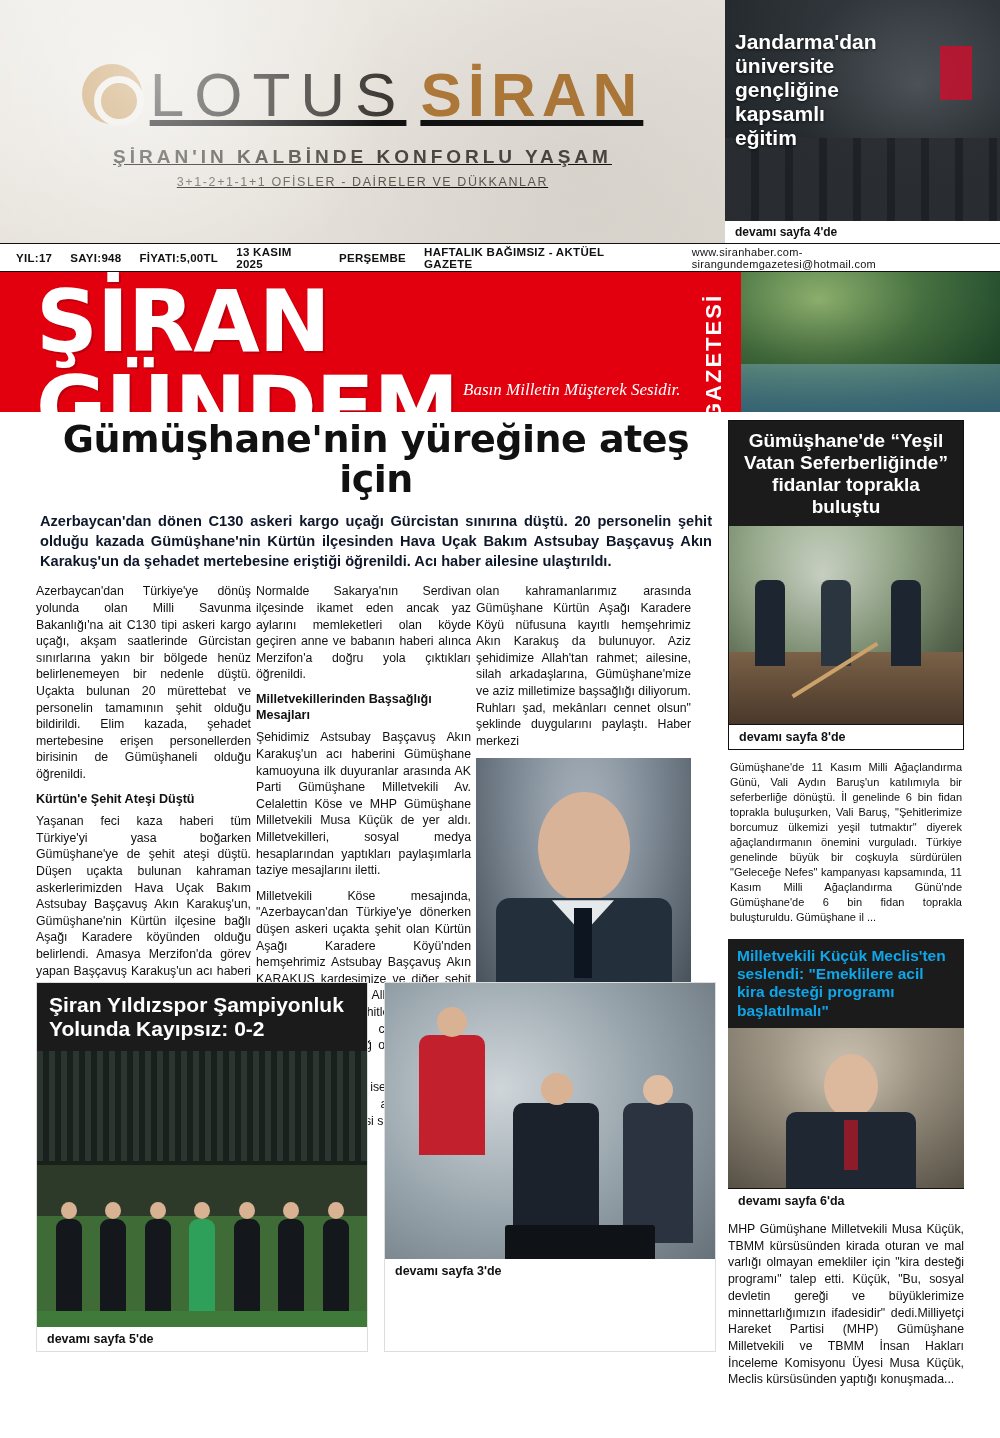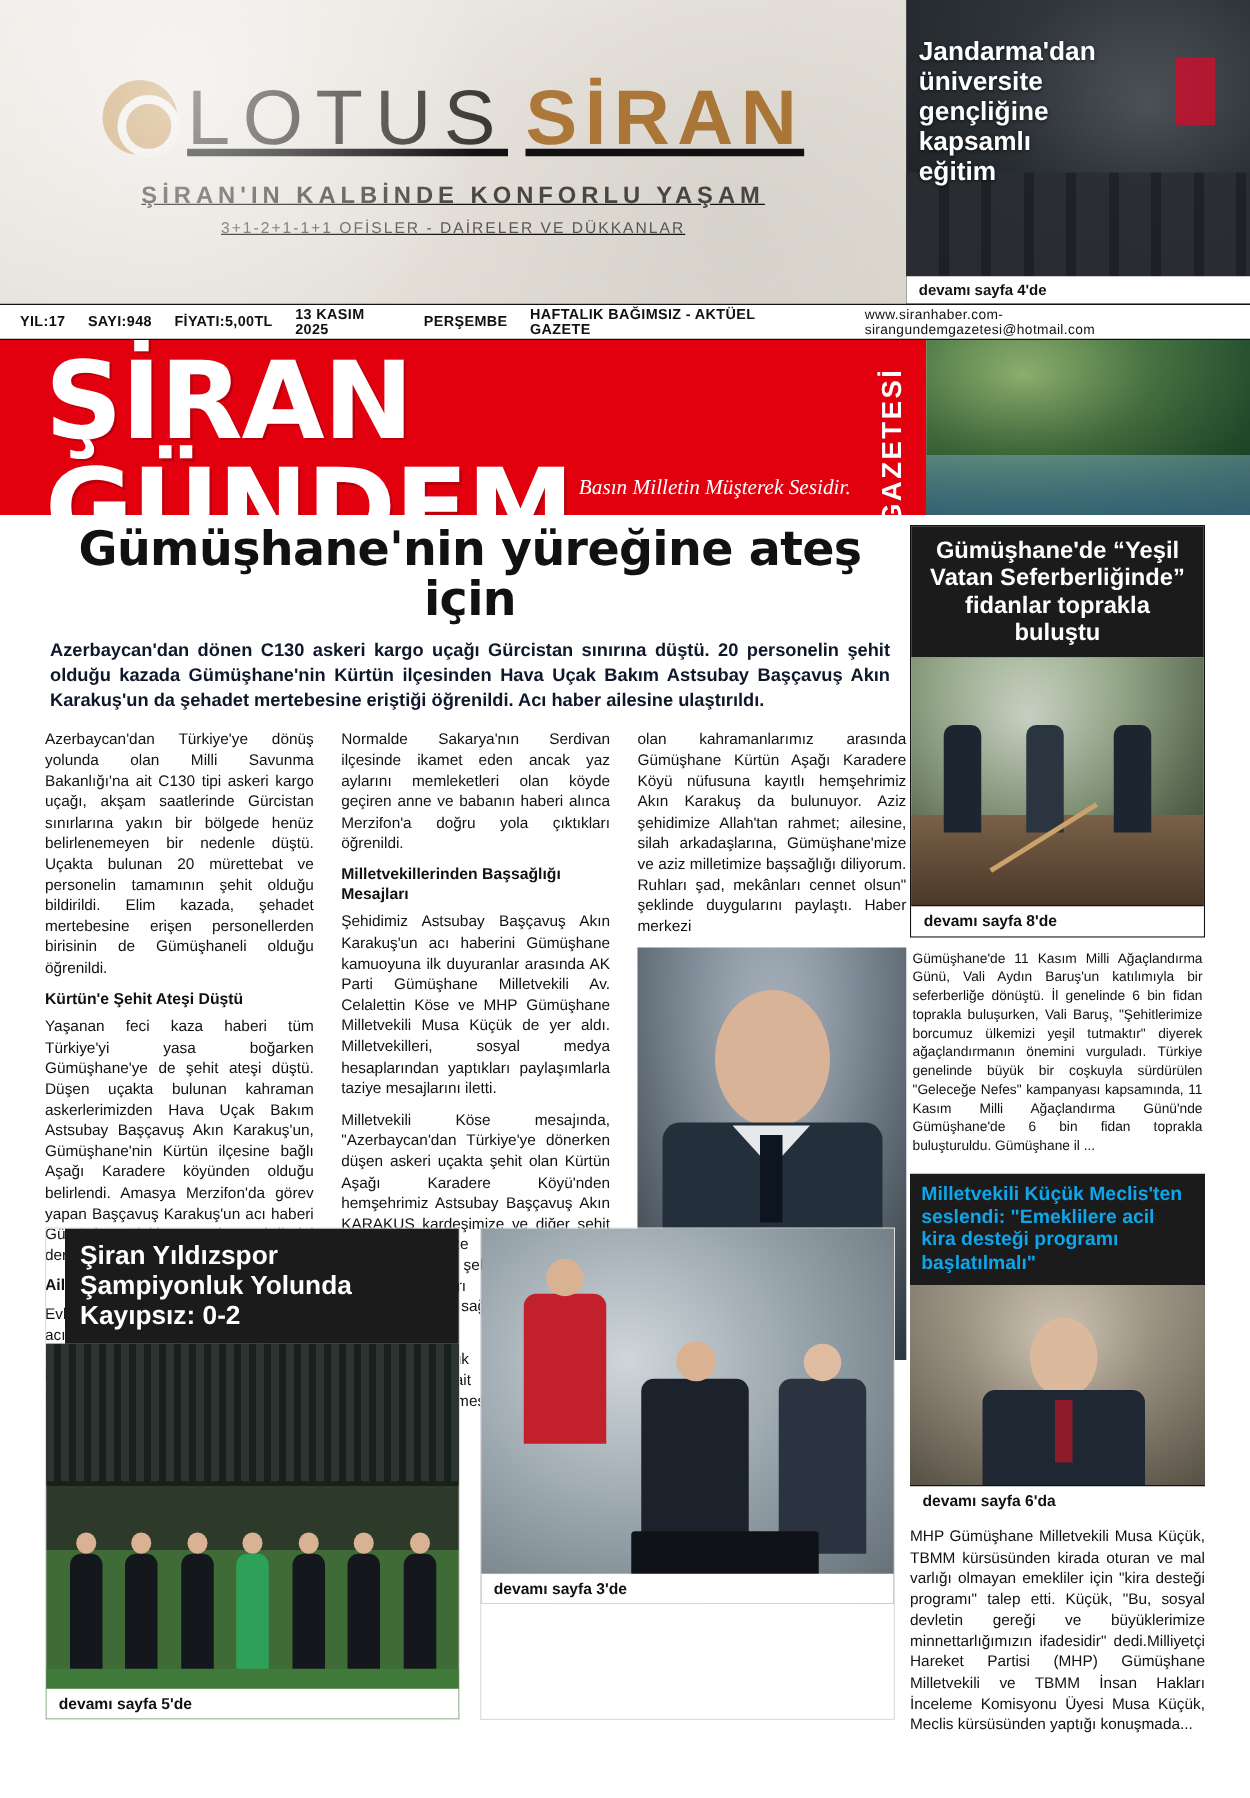--- a/index.html
+++ b/index.html
@@ -133,21 +133,21 @@
   }
   .lead-head {
     font-size:38px; font-weight:700; line-height:1.04; letter-spacing:-.5px;
     text-align:center; color:#111; font-family:"DejaVu Sans", sans-serif;
   }
   .lead-spot {
     margin-top:12px; font-size:14.6px; line-height:1.38; font-weight:700; color:#0f172a;
     text-align:justify; padding:0 4px;
   }
   .lead-cols {
-    margin-top:12px; display:grid; grid-template-columns:215px 215px 215px; gap:22px;
+    margin-top:12px; display:grid; grid-template-columns:215px 215px 215px; gap:5px;
   }
   .lead-cols p { margin:0 0 9px 0; font-size:12.3px; line-height:1.35; text-align:justify; }
   .sub-h { font-weight:700; font-size:12.6px; margin:2px 0 6px 0; line-height:1.25; }
   .portrait {
     width:215px; height:330px; margin-top:4px;
     background:
       linear-gradient(180deg, rgba(255,255,255,.05), rgba(0,0,0,.25)),
       radial-gradient(ellipse at 50% 30%, #b9c3cc 0%, #7f8c98 45%, #3c4752 100%);
     position:relative; overflow:hidden;
   }
@@ -212,21 +212,20 @@
   .rc-photo2 .head{ position:absolute; left:96px; top:26px; width:54px; height:64px; border-radius:27px/32px; background:#dcb89c;}
   .rc-photo2 .body{ position:absolute; left:58px; top:84px; width:130px; height:80px; background:#1f2733; border-radius:10px 10px 0 0;}
   .rc-photo2 .tie{ position:absolute; left:116px; top:92px; width:14px; height:50px; background:#8e1b2a;}
 
   
   .bottom { position:absolute; left:36px; top:570px; width:680px; display:flex; gap:16px; }
   .bcard { width:332px; border:1px solid #ddd; }
   .bcard .bhead {
     background:#1b1b1b; color:#fff; font-size:21px; font-weight:700; line-height:1.15;
     padding:10px 12px;
-    margin-left:15px;
   }
   .bcard .bphoto { height:300px; position:relative; overflow:hidden; }
   .bphoto.football{
     background:
       linear-gradient(180deg, rgba(0,0,0,.45) 0 38%, rgba(0,0,0,0) 38%),
       linear-gradient(180deg,#2d3a2a 0 55%, #3f6b36 55% 100%);
   }
   .bphoto.football .crowd{
     position:absolute; left:0; top:0; width:100%; height:110px;
     background:repeating-linear-gradient(90deg, rgba(255,255,255,.08) 0 6px, rgba(0,0,0,.1) 6px 12px), #1b2420;

